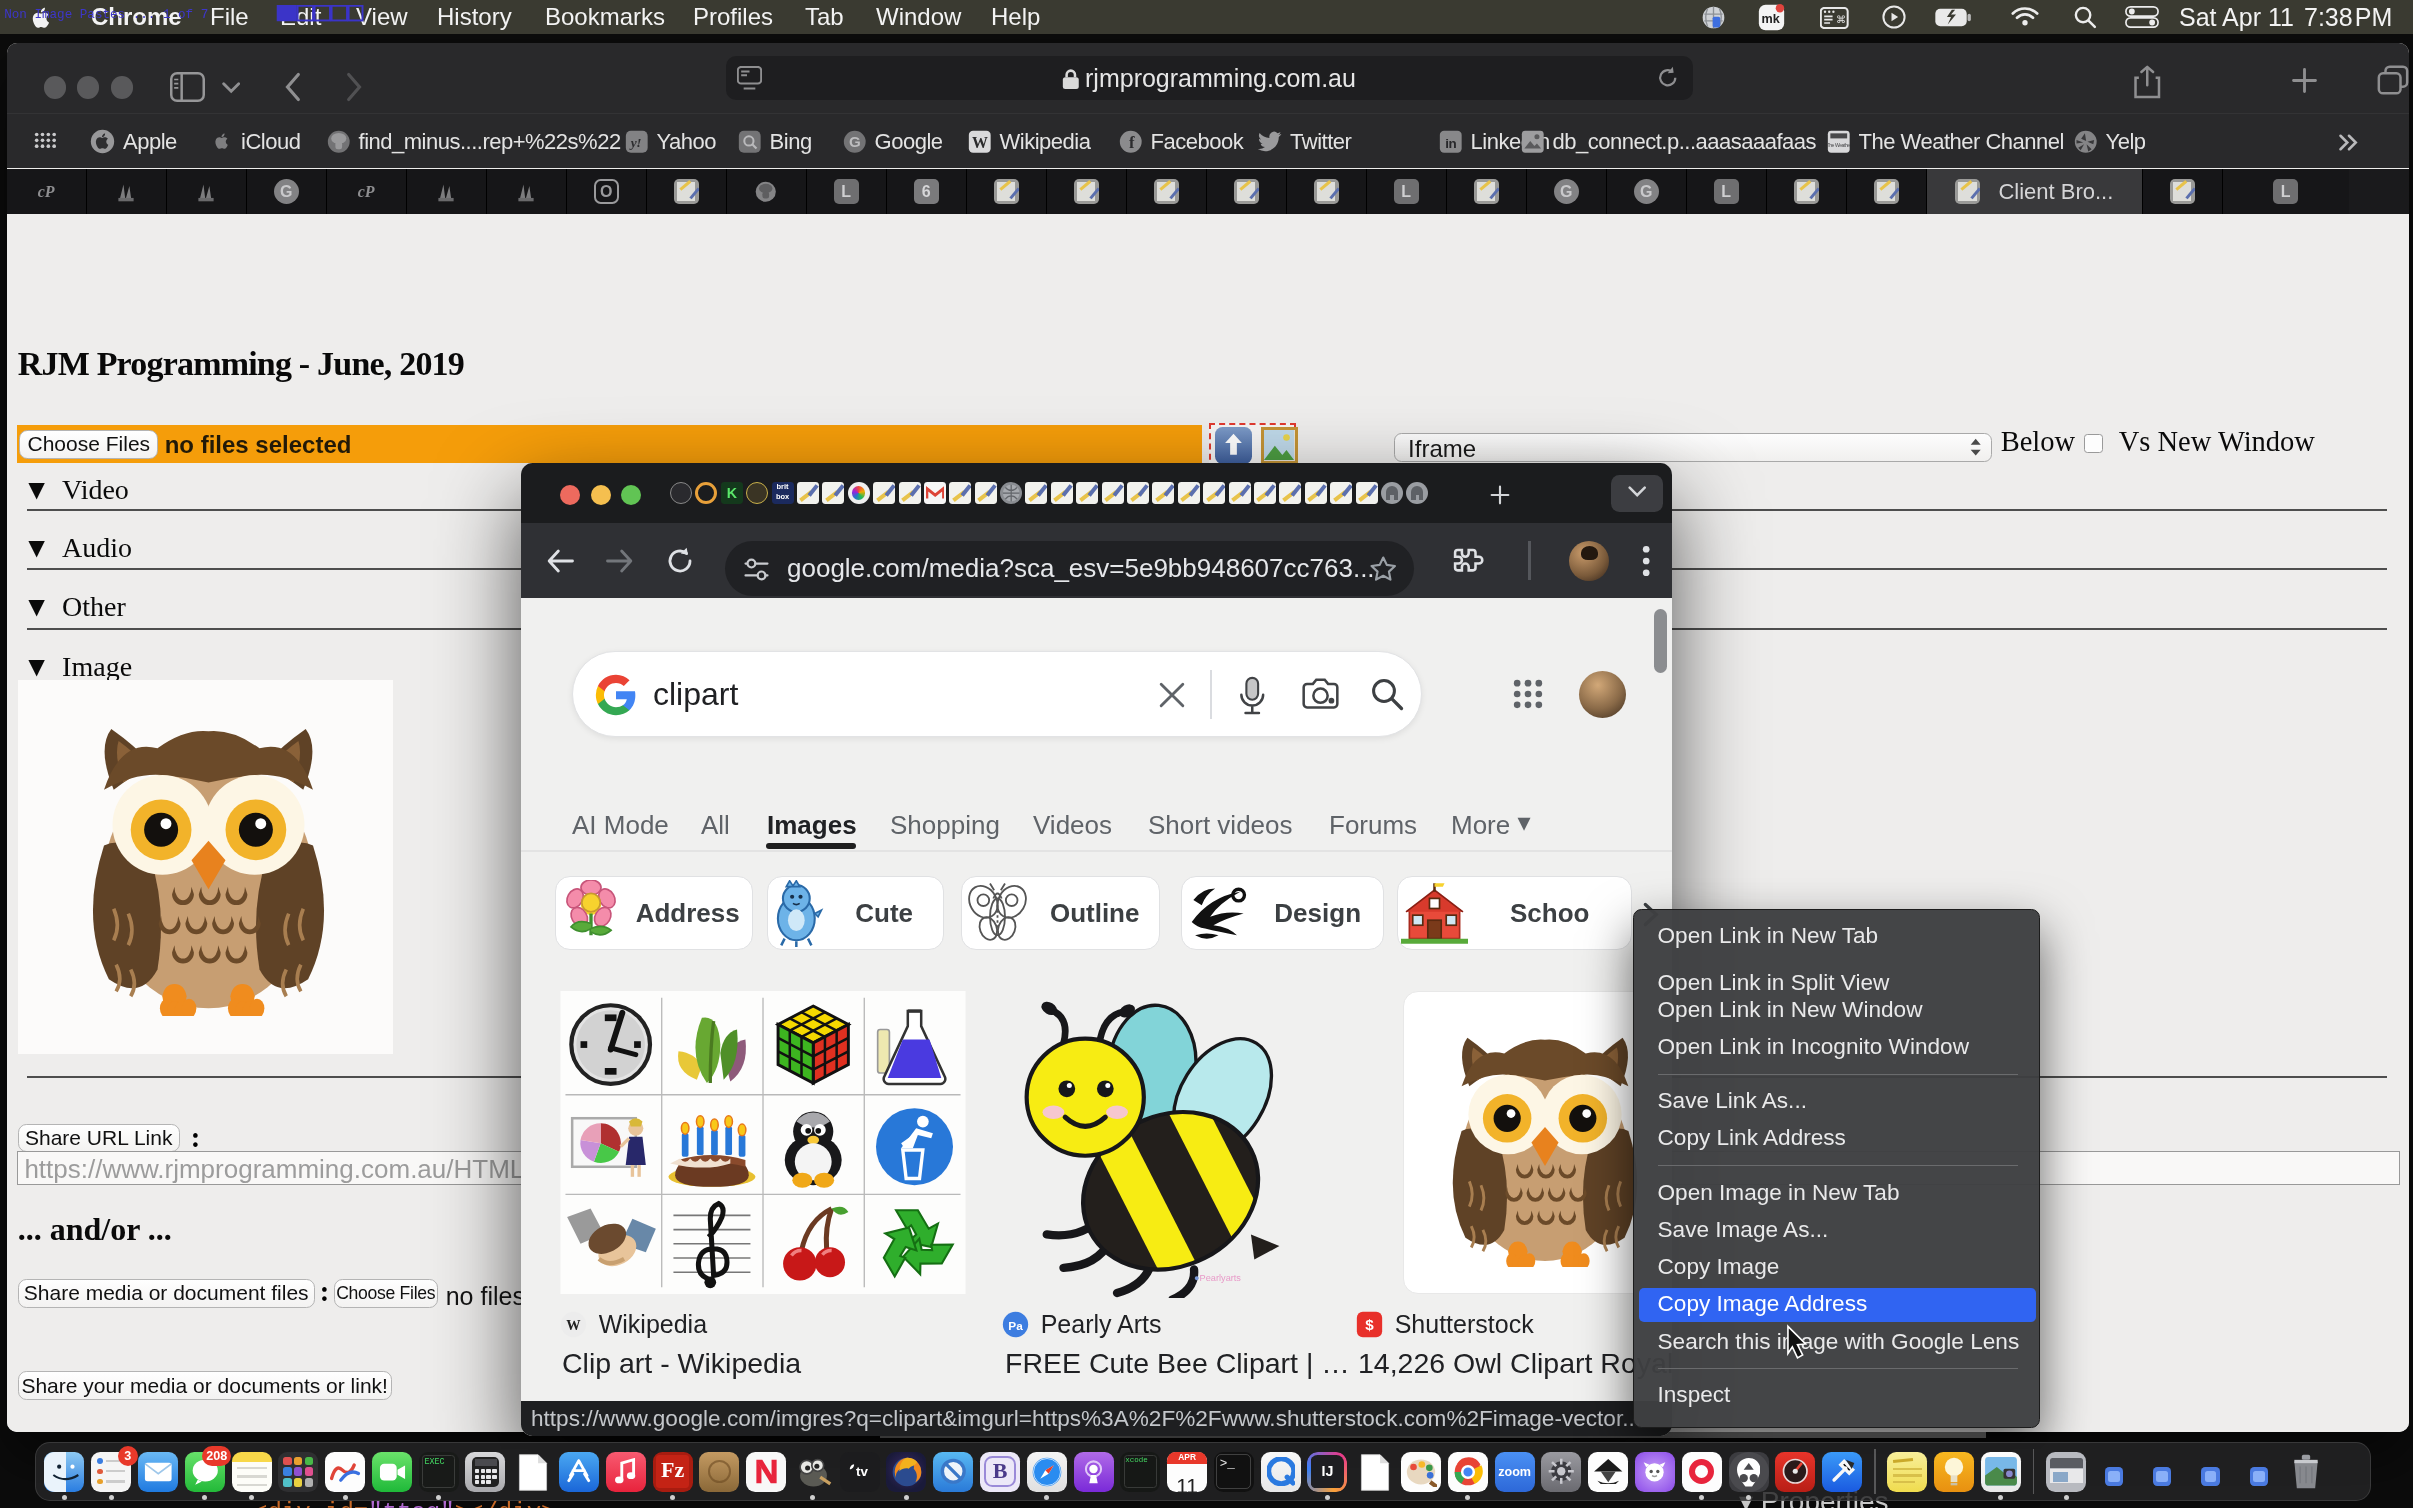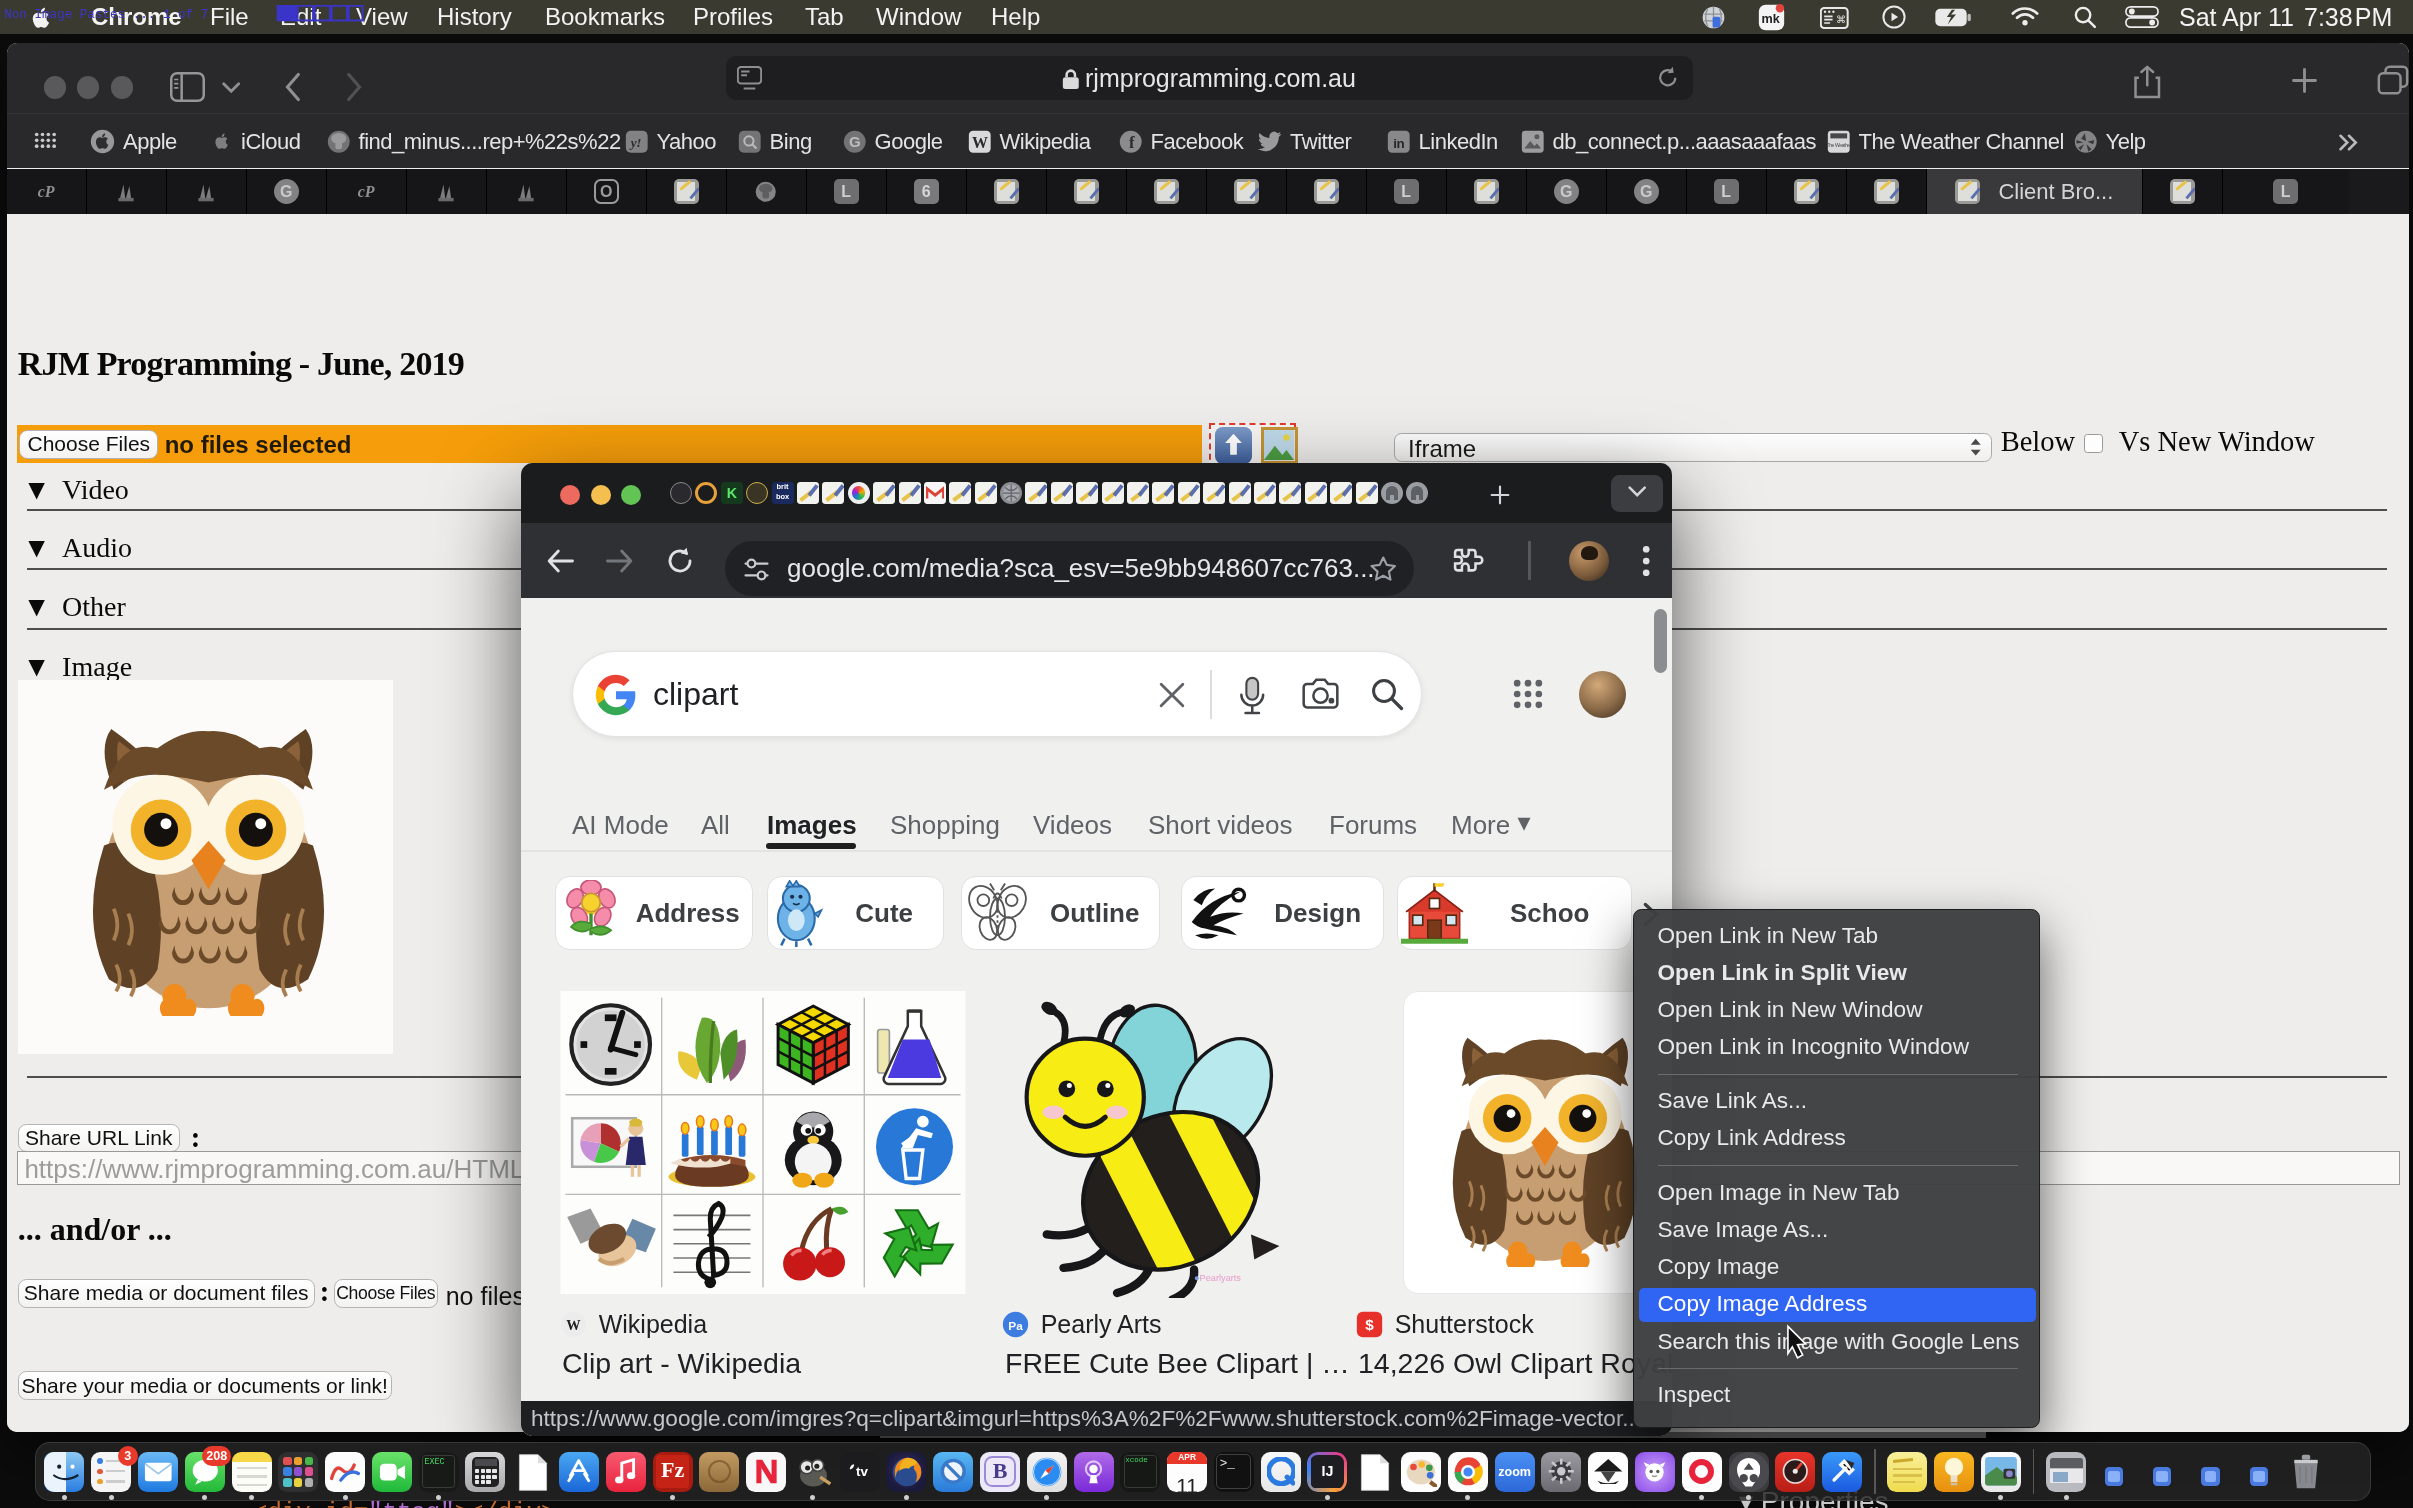--- a/index.html
+++ b/index.html
@@ -300,21 +300,21 @@
             <text x="15" y="22" font-size="20" font-weight="bold" text-anchor="middle" fill="#2c2c2e" font-family="Liberation Serif">f</text>
           </svg>
           <b>Facebook</b>
         </span>
       <span class="fav" style="left:1250px;">
           <svg width="25" height="22" viewBox="0 0 30 26">
             <path fill="#9a9a9c" d="M29 3.5c-1 .5-2.1.8-3.3 1A5.7 5.7 0 0 0 28.2 1c-1.1.7-2.3 1.1-3.6 1.4A5.7 5.7 0 0 0 14.8 7c0 .4 0 .9.1 1.3A16.2 16.2 0 0 1 3.1 2.3 5.6 5.6 0 0 0 4.9 9.9c-.9 0-1.8-.3-2.6-.7v.1c0 2.7 2 5 4.6 5.6-.5.1-1 .2-1.5.2l-1.1-.1a5.7 5.7 0 0 0 5.3 4A11.5 11.5 0 0 1 1 21.4 16.2 16.2 0 0 0 9.8 24c10.5 0 16.3-8.7 16.3-16.3v-.7c1.1-.8 2.1-1.8 2.9-3z"></path>
           </svg>
           <b>Twitter</b>
         </span>
-      <span class="fav" style="left:1380px;">
+      <span class="fav" style="left:1432px;">
           <svg width="23.5" height="23.5" viewBox="0 0 28 28" style="font-size:26px">
             <rect x="1" y="1" width="26" height="26" rx="5" fill="#88888a"></rect>
             <text x="14" y="21" font-size="16" font-weight="bold" text-anchor="middle" fill="#27272a" font-family="Liberation Sans">in</text>
           </svg>
           <b>LinkedIn</b>
         </span>
       <span class="fav" style="left:1514px;">
           <svg width="23.5" height="23.5" viewBox="0 0 28 28">
             <rect x="1" y="1" width="26" height="26" rx="4" fill="#9d9d9f"></rect>
             <path d="M4 22l7-9 5 6 3-3 5 6z" fill="#5a5a5c"></path>
@@ -1025,21 +1025,21 @@
         </div>
       <div class="title2" style="left:837px;top:748px;">14,226 Owl Clipart Royalt</div>
 
       <div class="abs" style="left:1133px;top:10px;width:12.6px;height:64px;border-radius:6.7px;background:#8b8d90;"></div>
     </div>
     <div id="cstatus">https://www.google.com/imgres?q=clipart&amp;imgurl=https%3A%2F%2Fwww.shutterstock.com%2Fimage-vector...</div>
   </div>
 
   <div id="ctx">
     <div class="it" style="top:13.4px;">Open Link in New Tab</div>
-    <div class="it" style="top:50px;font-weight:bold;">Open Link in Split View</div>
+    <div class="it" style="top:60px;">Open Link in Split View</div>
     <div class="it" style="top:87px;">Open Link in New Window</div>
     <div class="it" style="top:124px;">Open Link in Incognito Window</div>
     <div class="sep" style="top:164px;"></div>
     <div class="it" style="top:178px;">Save Link As...</div>
     <div class="it" style="top:215px;">Copy Link Address</div>
     <div class="sep" style="top:255px;"></div>
     <div class="it" style="top:270px;">Open Image in New Tab</div>
     <div class="it" style="top:307px;">Save Image As...</div>
     <div class="it" style="top:344px;">Copy Image</div>
     <div class="hl" style="top:378px;"></div>

